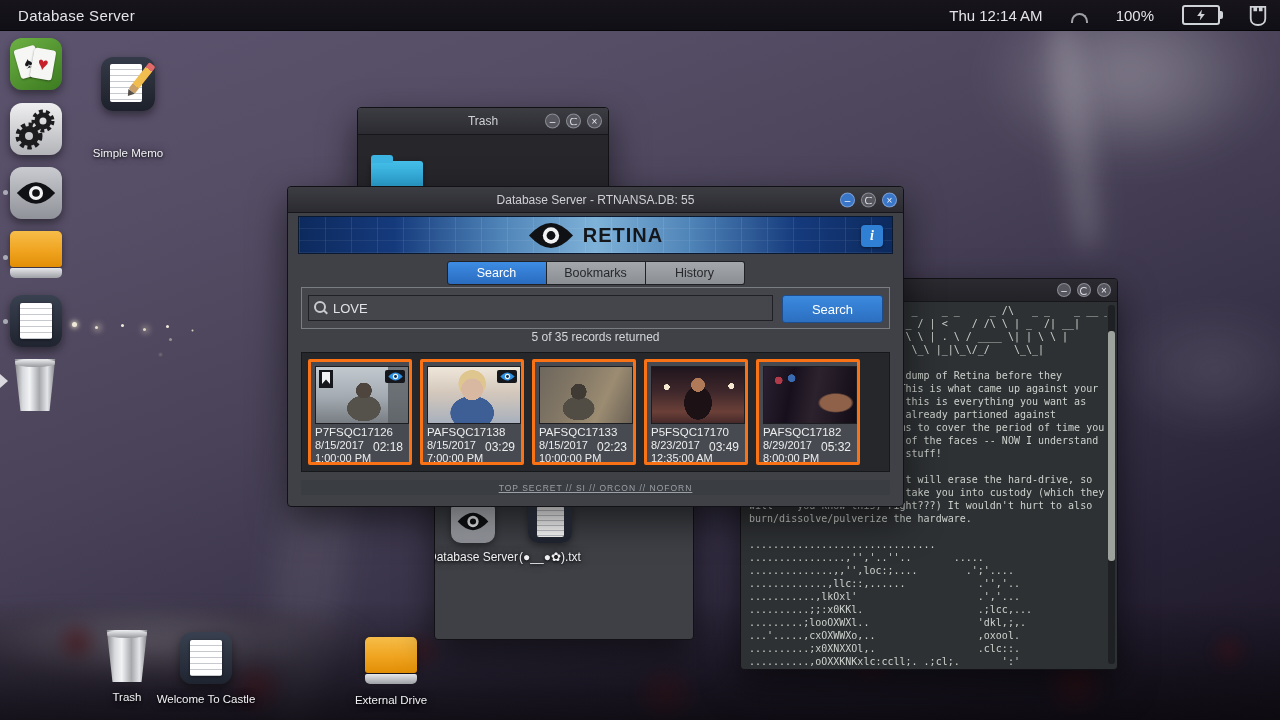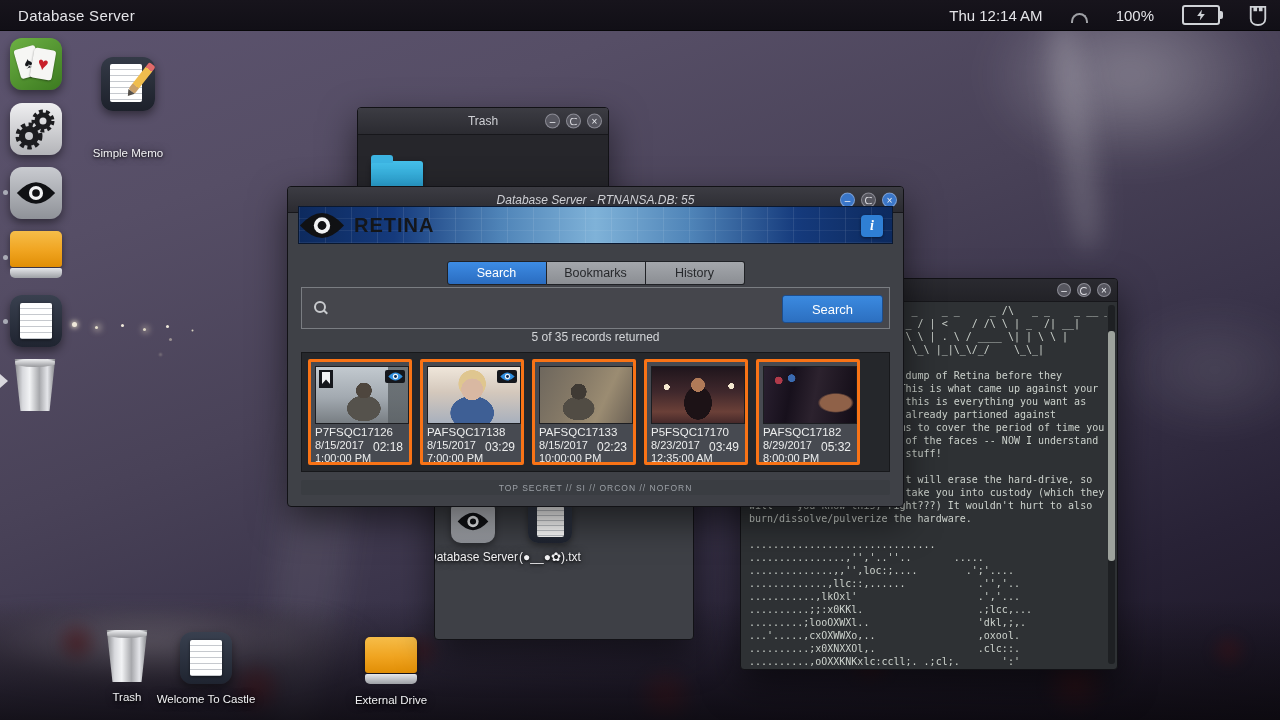--- a/index.html
+++ b/index.html
@@ -111,24 +111,24 @@
   
   #win-editor{left:740px;top:278px;width:376px;height:390px;z-index:7;background:#2e3134;}
   #win-editor .titlebar{height:22px;font-size:11px;justify-content:flex-start;padding-left:9px;background:linear-gradient(#2a2a30,#222227);}
   #win-editor .wbtns .wbtn{width:14px;height:14px;}
   #editor-pre{position:absolute;left:0;top:22px;right:10px;bottom:0;margin:0;padding:3px 0 0 8px;overflow:hidden;
     font-family:"DejaVu Sans Mono",monospace;font-size:10px;line-height:13px;color:#ccd2cc;white-space:pre;}
   .esb-track{position:absolute;right:2px;top:26px;bottom:5px;width:7px;background:#1e2023;border-radius:3px;}
   .esb-thumb{position:absolute;right:2px;top:52px;width:7px;height:230px;background:#b4bab2;border-radius:3px;opacity:.85;}
   
   #win-main{left:287px;top:186px;width:615px;height:319px;z-index:10;background:#3f4147;}
-  #win-main .titlebar{height:25px;font-size:12px;font-style:italic;}
-  .banner{position:absolute;left:10px;top:19px;width:595px;height:38px;border:1px solid #0a1830;
+  #win-main .titlebar{height:25px;font-size:12px;}
+  .banner{position:absolute;left:10px;top:29px;width:595px;height:38px;border:1px solid #0a1830;
     background:linear-gradient(90deg,#0d2a5e 0%,#153a7c 16%,#4f84b8 34%,#7fb2d8 50%,#4f84b8 66%,#153a7c 84%,#0d2a5e 100%);
-    display:flex;align-items:center;gap:9px;box-sizing:border-box;}
+    display:flex;align-items:center;justify-content:center;gap:9px;box-sizing:border-box;}
   .banner:before{content:"";position:absolute;inset:0;opacity:.35;
     background:repeating-linear-gradient(90deg,rgba(255,255,255,.25) 0 1px,rgba(0,0,0,0) 1px 26px),
                repeating-linear-gradient(0deg,rgba(255,255,255,.18) 0 1px,rgba(0,0,0,0) 1px 12px);}
   .banner-title{font-size:20px;font-weight:bold;letter-spacing:1px;color:#14161a;position:relative;}
   .info-btn{position:absolute;right:9px;top:8px;width:22px;height:22px;border-radius:4px;background:#2f7fd4;
     color:#fff;font-family:"Liberation Serif",serif;font-style:italic;font-weight:bold;font-size:14px;
     text-align:center;line-height:21px;box-shadow:0 1px 3px rgba(0,0,0,.5);}
   .tabs{position:absolute;left:50%;top:74px;transform:translateX(-50%);display:flex;}
   .tab{width:98px;height:22px;font-size:12.5px;display:flex;align-items:center;justify-content:center;
     background:linear-gradient(#a4a7ac,#8b8e93);color:#26282b;border:1px solid #202226;border-left-width:0;}
@@ -176,21 +176,21 @@
     radial-gradient(circle 3px at 86% 34%,#f5e9d0 96%,rgba(0,0,0,0)),
     radial-gradient(circle 7px at 50% 32%,#b07a58 98%,rgba(0,0,0,0)),
     radial-gradient(ellipse 14px 17px at 50% 64%,#1c1216 98%,rgba(0,0,0,0)),
     linear-gradient(180deg,#1f151c 0%,#40282c 45%,#6b4038 80%,#46292a 100%);}
   .t5{background:
     radial-gradient(circle 4px at 16% 24%,#b03a4a 92%,rgba(0,0,0,0)),
     radial-gradient(circle 4px at 30% 20%,#3a6ab0 92%,rgba(0,0,0,0)),
     radial-gradient(ellipse 18px 10px at 78% 64%,#8f6148 85%,rgba(0,0,0,0)),
     linear-gradient(100deg,#2a2030 0%,#17101c 30%,#2c222e 55%,#120c16 100%);}
   .footer-bar{position:absolute;left:13px;top:293px;width:589px;height:15px;background:#3a3d42;border-radius:2px;
-    display:flex;align-items:center;justify-content:center;font-size:8.5px;letter-spacing:1px;color:#9ba0a6;}
+    display:flex;align-items:center;justify-content:center;font-size:8.5px;letter-spacing:1px;color:#9ba0a6;text-decoration:underline;}
 </style>
 </head>
 <body>
 
 <div id="screen">
 
   <div class="abs flare1"></div>
   <div class="abs flare2"></div>
   <div class="abs flare3"></div>
   <div class="abs smoke"></div>
@@ -367,20 +367,21 @@
     </div>
 
     <div class="tabs">
       <div class="tab active">Search</div>
       <div class="tab">Bookmarks</div>
       <div class="tab">History</div>
     </div>
 
     <div class="search-panel">
       <span class="mag"></span>
+      <input class="search-input" type="text" value="LOVE" style="">
       <div class="search-btn">Search</div>
     </div>
 
     <div class="status">5 of 35 records returned</div>
 
     <div class="records">
       <div class="card">
         <div class="thumb t1">
           <span class="bm-badge">
               <span></span>

